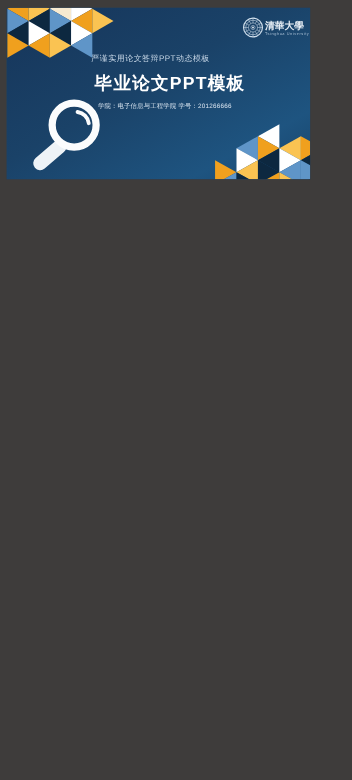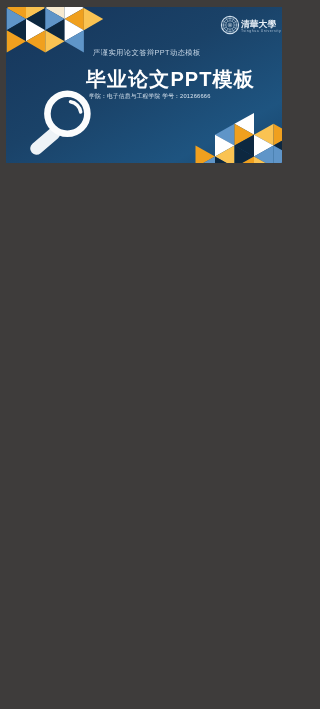--- a/index.html
+++ b/index.html
@@ -5,22 +5,22 @@
   html,body{margin:0;padding:0;}
   body{width:290px;height:709px;background:#3e3c3b;overflow:hidden;
        font-family:"Liberation Sans",sans-serif;}
   #page{position:relative;width:290px;height:709px;}
 
   
   .hero{position:absolute;left:6px;top:7px;width:276px;height:156px;overflow:hidden;
         background:#1b4268;}
   .hero .bg{position:absolute;inset:0;}
   .hero-title{position:absolute;left:80px;top:62px;color:#fff;font-weight:bold;
-        font-size:20px;letter-spacing:1.1px;white-space:nowrap;line-height:1;}
-  .hero-sub{position:absolute;left:87px;top:41px;color:#c6d6e6;font-size:7.3px;
+        font-size:16px;letter-spacing:1.1px;white-space:nowrap;line-height:1;}
+  .hero-sub{position:absolute;left:77px;top:41px;color:#c6d6e6;font-size:7.3px;
         white-space:nowrap;letter-spacing:.4px;}
   .hero-meta{position:absolute;left:83px;top:85px;color:#dce7f2;font-size:5.75px;
         white-space:nowrap;letter-spacing:.2px;}
   .hero-logo{position:absolute;left:214px;top:3.5px;width:75px;height:24px;display:flex;align-items:flex-end;}
   .logo-txt{margin-left:1px;padding-top:4.4px;}
   .logo-cn{color:#e8eff6;font-size:8.8px;font-weight:bold;letter-spacing:0px;
            font-family:"DejaVu Serif",serif;line-height:10px;white-space:nowrap;}
   .logo-en{color:#a9bfd4;font-size:3.5px;letter-spacing:.52px;line-height:5.4px;white-space:nowrap;}
   .glass{position:absolute;left:16px;top:75px;}
 

